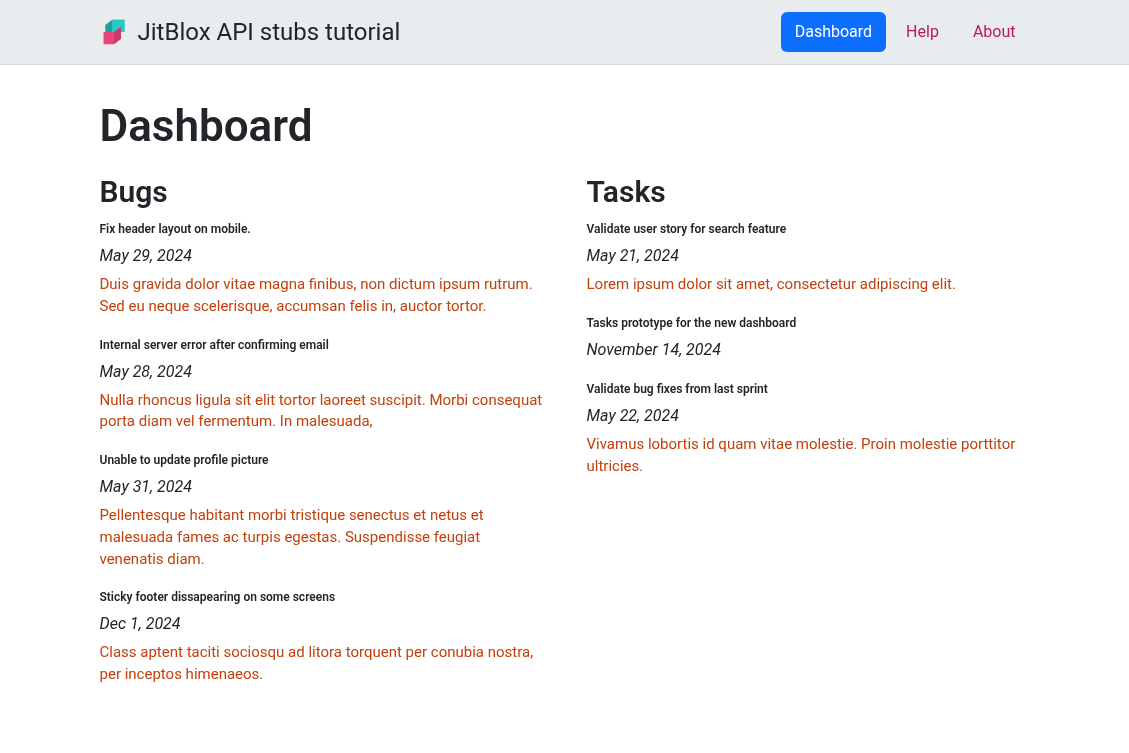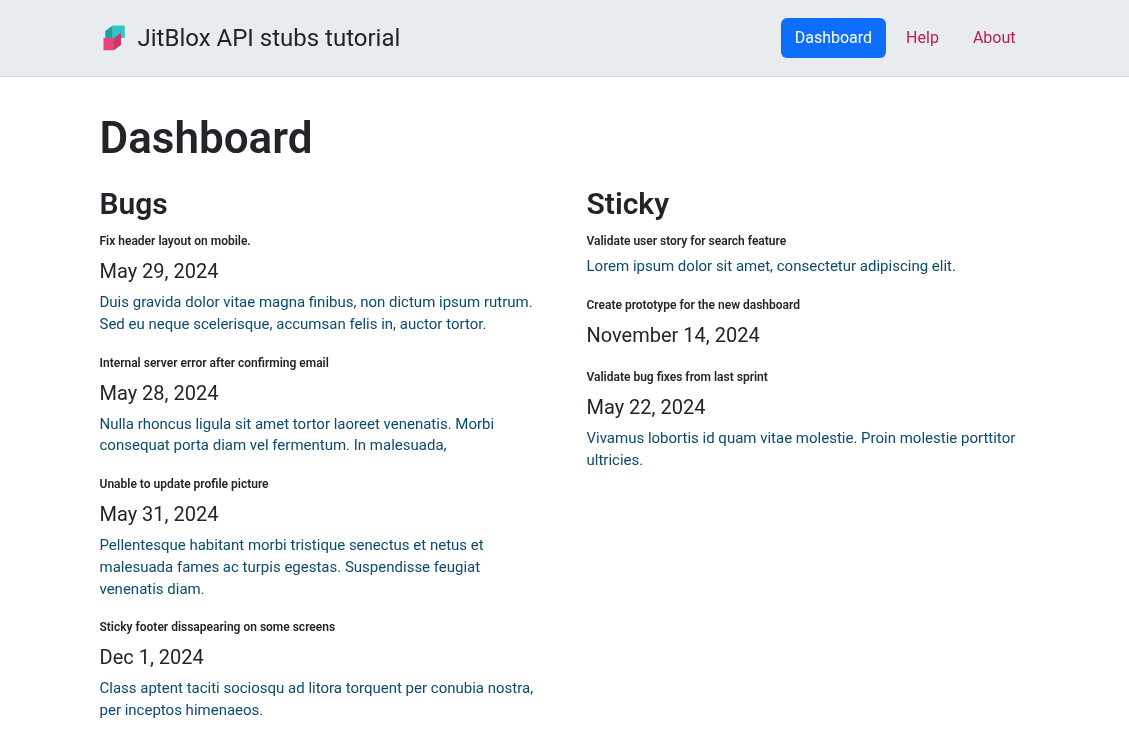--- a/index.html
+++ b/index.html
@@ -6,21 +6,21 @@
   body {
     font-family: "Segoe UI", -apple-system, BlinkMacSystemFont, Roboto, "Helvetica Neue", Arial, sans-serif;
     color: #212529;
     background: #fff;
     font-size: 16px;
     line-height: 1.5;
   }
   .navbar {
     background: #e9ecef;
     border-bottom: 1px solid #d6d9dc;
-    padding: 18px 0;
+    padding: 12px 0;
   }
   .navbar-inner {
     max-width: 960px;
     margin: 0 auto;
     padding: 0 15px;
     display: flex;
     align-items: center;
     justify-content: space-between;
   }
   .brand {
@@ -76,26 +76,27 @@
   }
   .card {
     margin-bottom: 18px;
   }
   .card-title {
     font-size: 12px;
     font-weight: 600;
     margin-bottom: 6px;
   }
   .card-date {
-    font-size: 20px;
+    font-style: italic;
+    font-size: 16px;
     margin-bottom: 6px;
   }
   .card-desc {
     font-size: 15px;
-    color: #0c4a6e;
+    color: #c2410c;
     line-height: 1.45;
   }
 </style>
 </head>
 <body>
 
 <header class="navbar">
   <div class="navbar-inner">
     <a class="brand" href="#">
       <span class="logo">
@@ -128,48 +129,49 @@
 
       <div class="card">
         <div class="card-title">Fix header layout on mobile.</div>
         <div class="card-date">May 29, 2024</div>
         <div class="card-desc">Duis gravida dolor vitae magna finibus, non dictum ipsum rutrum. Sed eu neque scelerisque, accumsan felis in, auctor tortor.</div>
       </div>
 
       <div class="card">
         <div class="card-title">Internal server error after confirming email</div>
         <div class="card-date">May 28, 2024</div>
-        <div class="card-desc">Nulla rhoncus ligula sit amet tortor laoreet venenatis. Morbi consequat porta diam vel fermentum. In malesuada,</div>
+        <div class="card-desc">Nulla rhoncus ligula sit elit tortor laoreet suscipit. Morbi consequat porta diam vel fermentum. In malesuada,</div>
       </div>
 
       <div class="card">
         <div class="card-title">Unable to update profile picture</div>
         <div class="card-date">May 31, 2024</div>
         <div class="card-desc">Pellentesque habitant morbi tristique senectus et netus et malesuada fames ac turpis egestas. Suspendisse feugiat venenatis diam.</div>
       </div>
 
       <div class="card">
         <div class="card-title">Sticky footer dissapearing on some screens</div>
         <div class="card-date">Dec 1, 2024</div>
         <div class="card-desc">Class aptent taciti sociosqu ad litora torquent per conubia nostra, per inceptos himenaeos.</div>
       </div>
 
     </div>
 
     <div class="col">
 
-      <h2 class="section-heading">Sticky</h2>
+      <h2 class="section-heading">Tasks</h2>
 
       <div class="card">
         <div class="card-title">Validate user story for search feature</div>
+        <div class="card-date">May 21, 2024</div>
         <div class="card-desc">Lorem ipsum dolor sit amet, consectetur adipiscing elit.</div>
       </div>
 
       <div class="card">
-        <div class="card-title">Create prototype for the new dashboard</div>
+        <div class="card-title">Tasks prototype for the new dashboard</div>
         <div class="card-date">November 14, 2024</div>
       </div>
 
       <div class="card">
         <div class="card-title">Validate bug fixes from last sprint</div>
         <div class="card-date">May 22, 2024</div>
         <div class="card-desc">Vivamus lobortis id quam vitae molestie. Proin molestie porttitor ultricies.</div>
       </div>
 
     </div>

